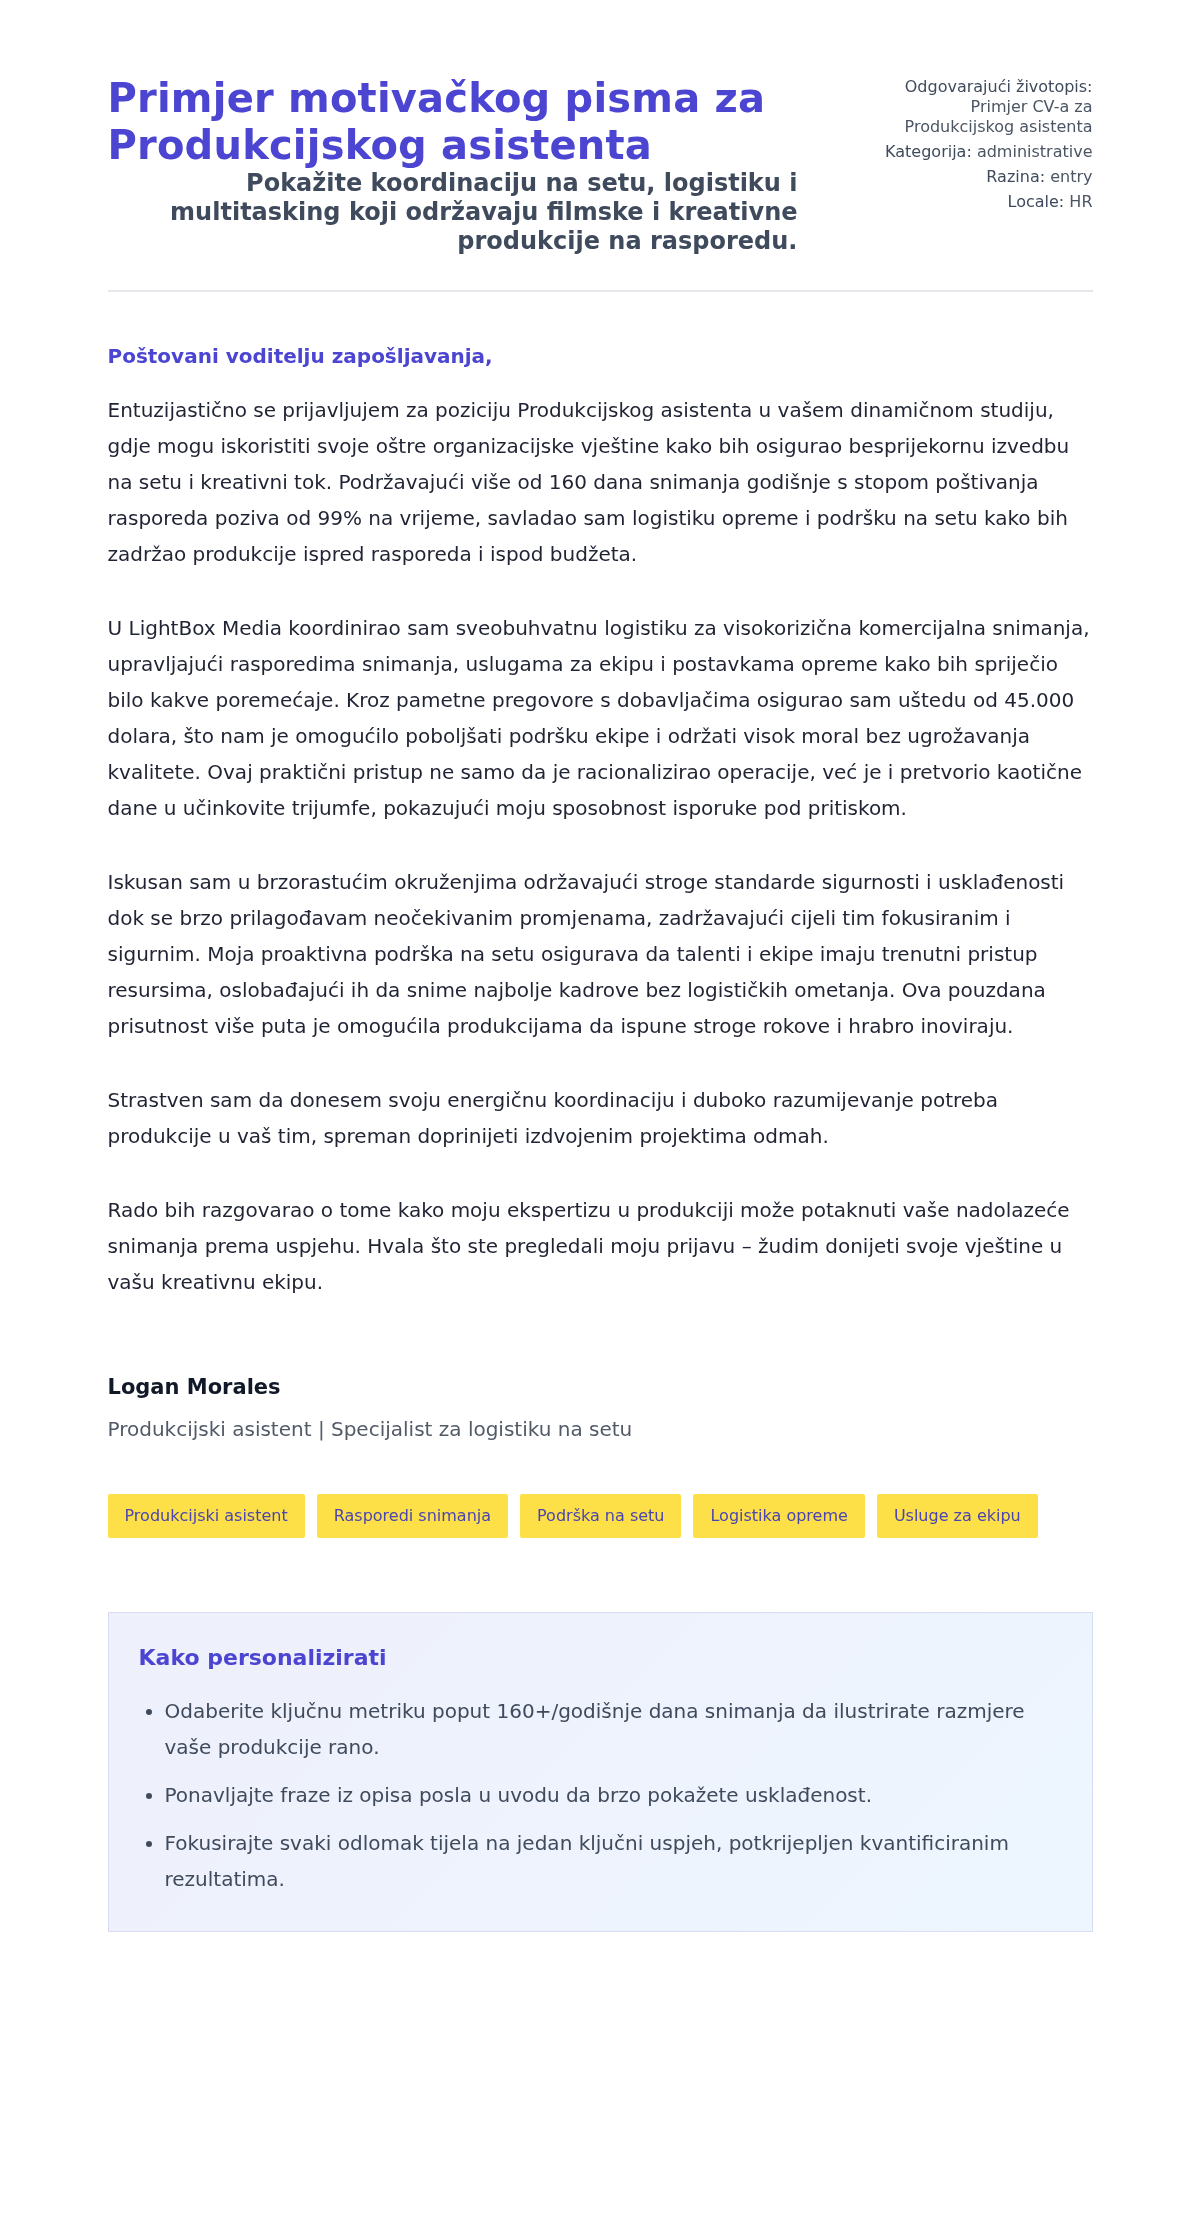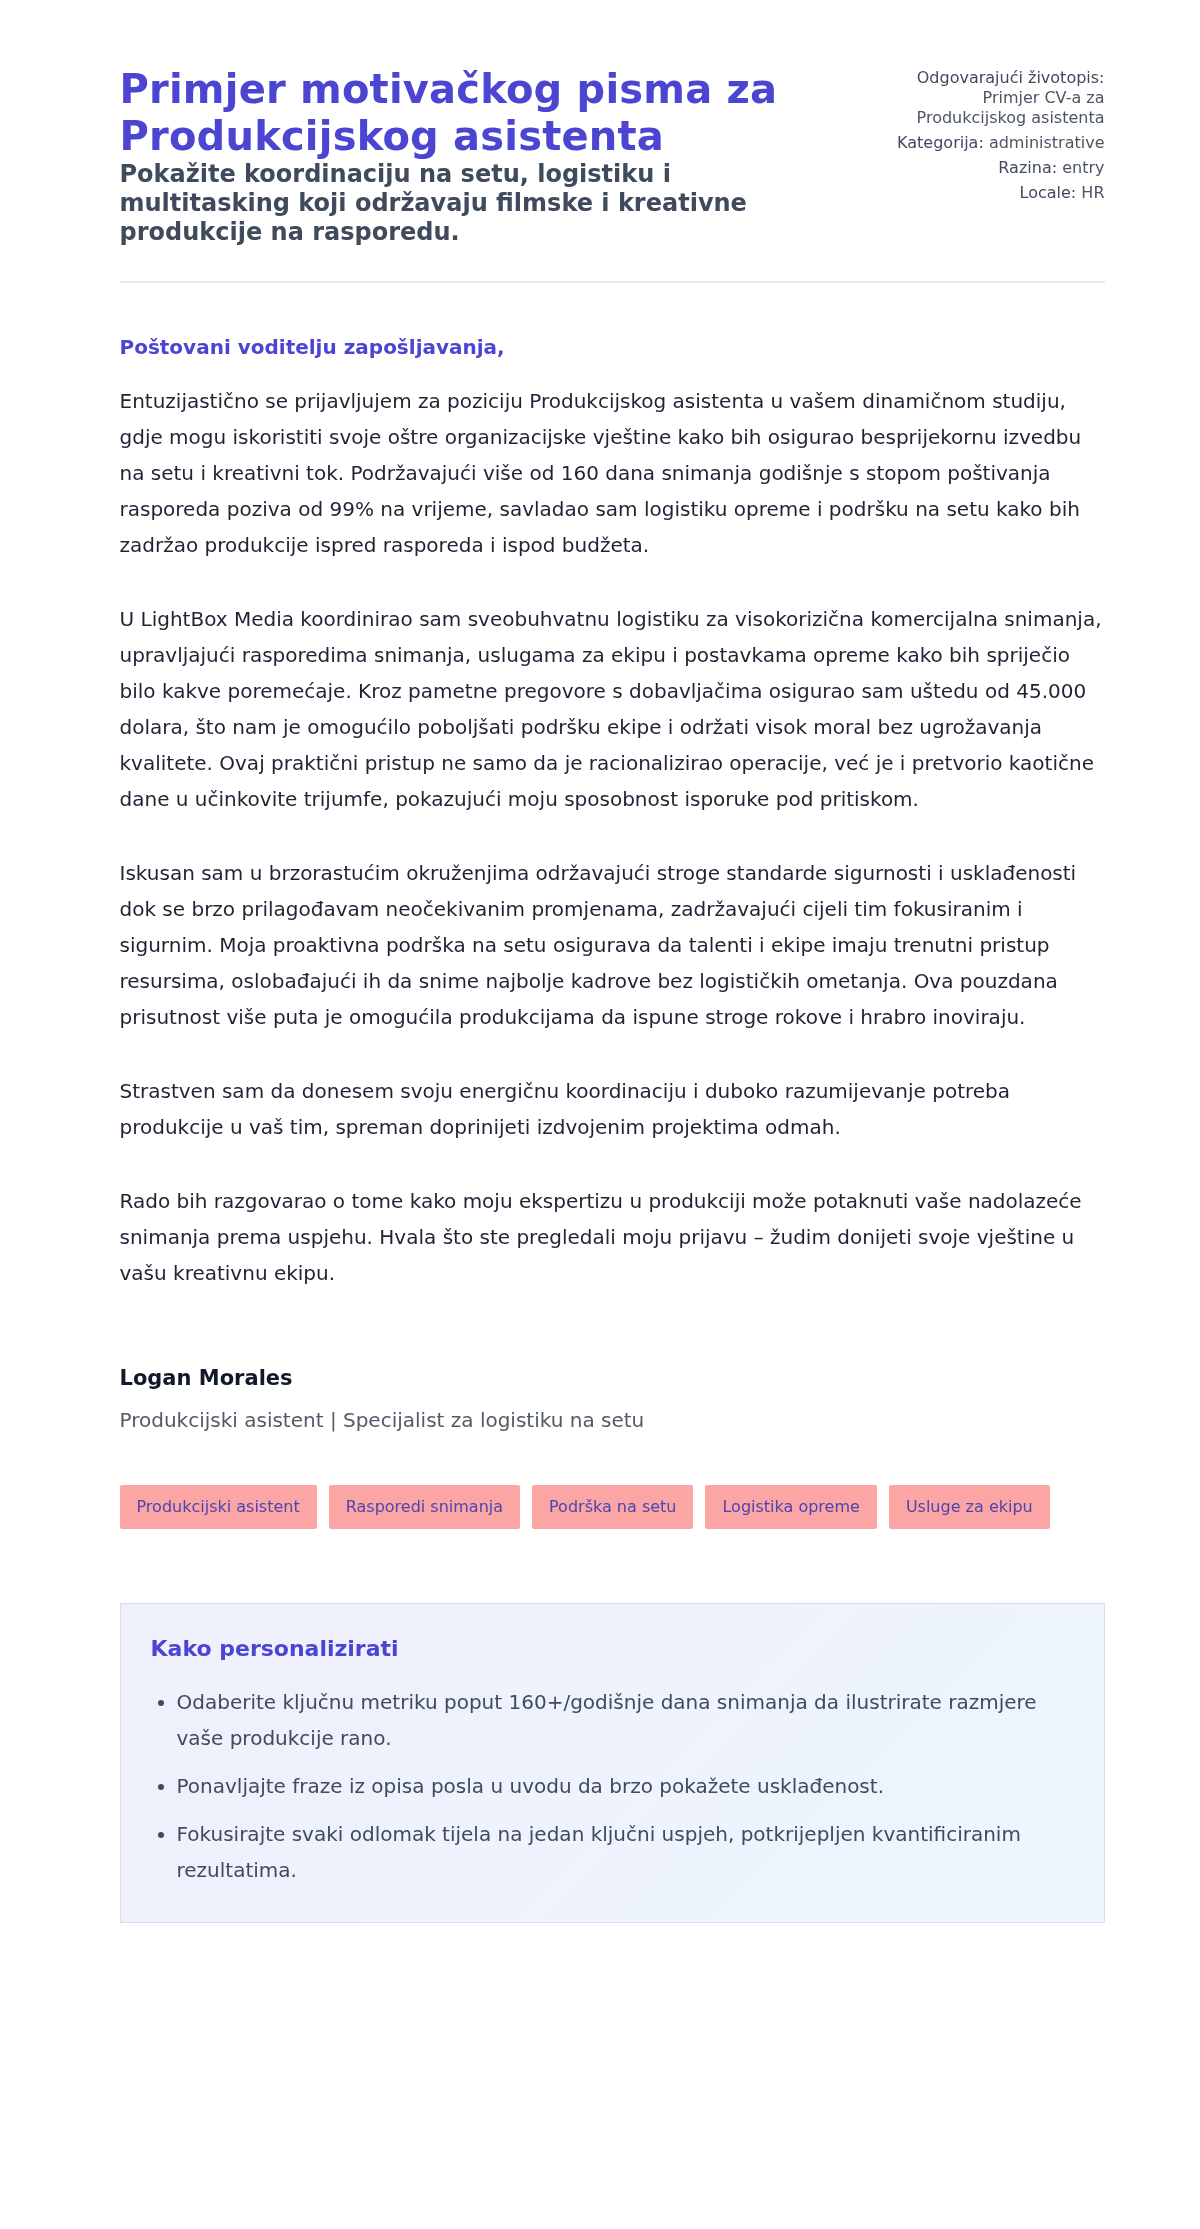--- a/index.html
+++ b/index.html
@@ -5,23 +5,23 @@
   html, body { margin: 0; padding: 0; background: #ffffff; }
   body {
     width: 1200px;
     min-height: 2229px;
     font-family: "DejaVu Sans", "Liberation Sans", sans-serif;
     color: #1f2937;
   }
   .page {
     position: relative;
     width: 985px;
-    margin: 4px auto;
+    margin: 13px auto;
     padding: 62px 0 0 0;
-    left: 12px;
+    left: 0;
   }
   .header {
     display: flex;
     justify-content: space-between;
     align-items: flex-start;
     padding-bottom: 34px;
     border-bottom: 2px solid #e5e7eb;
   }
   .header-left { width: 690px; }
   .page-title {
@@ -31,20 +31,21 @@
     font-weight: bold;
     color: #4b45d1;
     letter-spacing: 0.2px;
   }
   .page-subtitle {
     margin: 0;
     font-size: 24px;
     line-height: 29px;
     font-weight: bold;
     color: #3f4a5c;
+    text-align: right;
   }
   .meta {
     text-align: right;
     font-size: 16px;
     color: #4b5563;
     margin-top: 2px;
     width: 260px;
   }
   .meta-row { line-height: 20px; margin-bottom: 5px; }
   .meta-row.first { margin-bottom: 5px; }
@@ -77,21 +78,21 @@
     color: #525a68;
     line-height: 30px;
     margin-top: 12px;
   }
   .tags {
     display: flex;
     gap: 12px;
     margin-top: 50px;
   }
   .tag {
-    background: #fca5a5;
+    background: #fde047;
     color: #4b45b0;
     font-size: 16px;
     padding: 0 17px;
     height: 44px;
     line-height: 44px;
     border-radius: 2px;
     white-space: nowrap;
   }
   .tips {
     margin-top: 74px;

